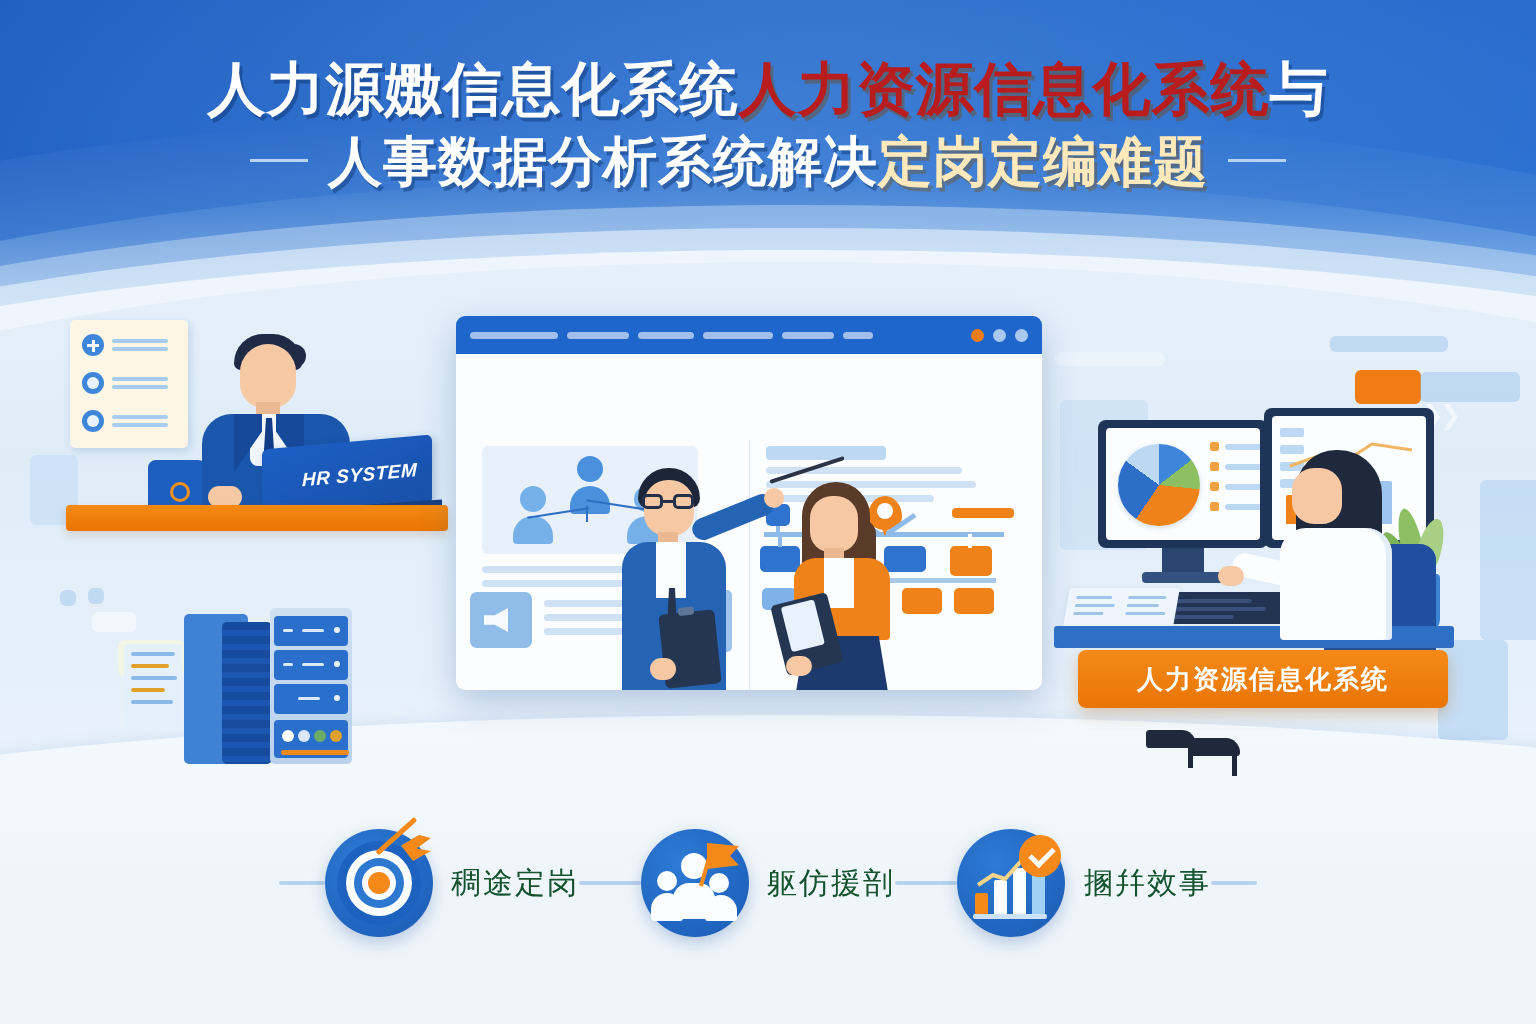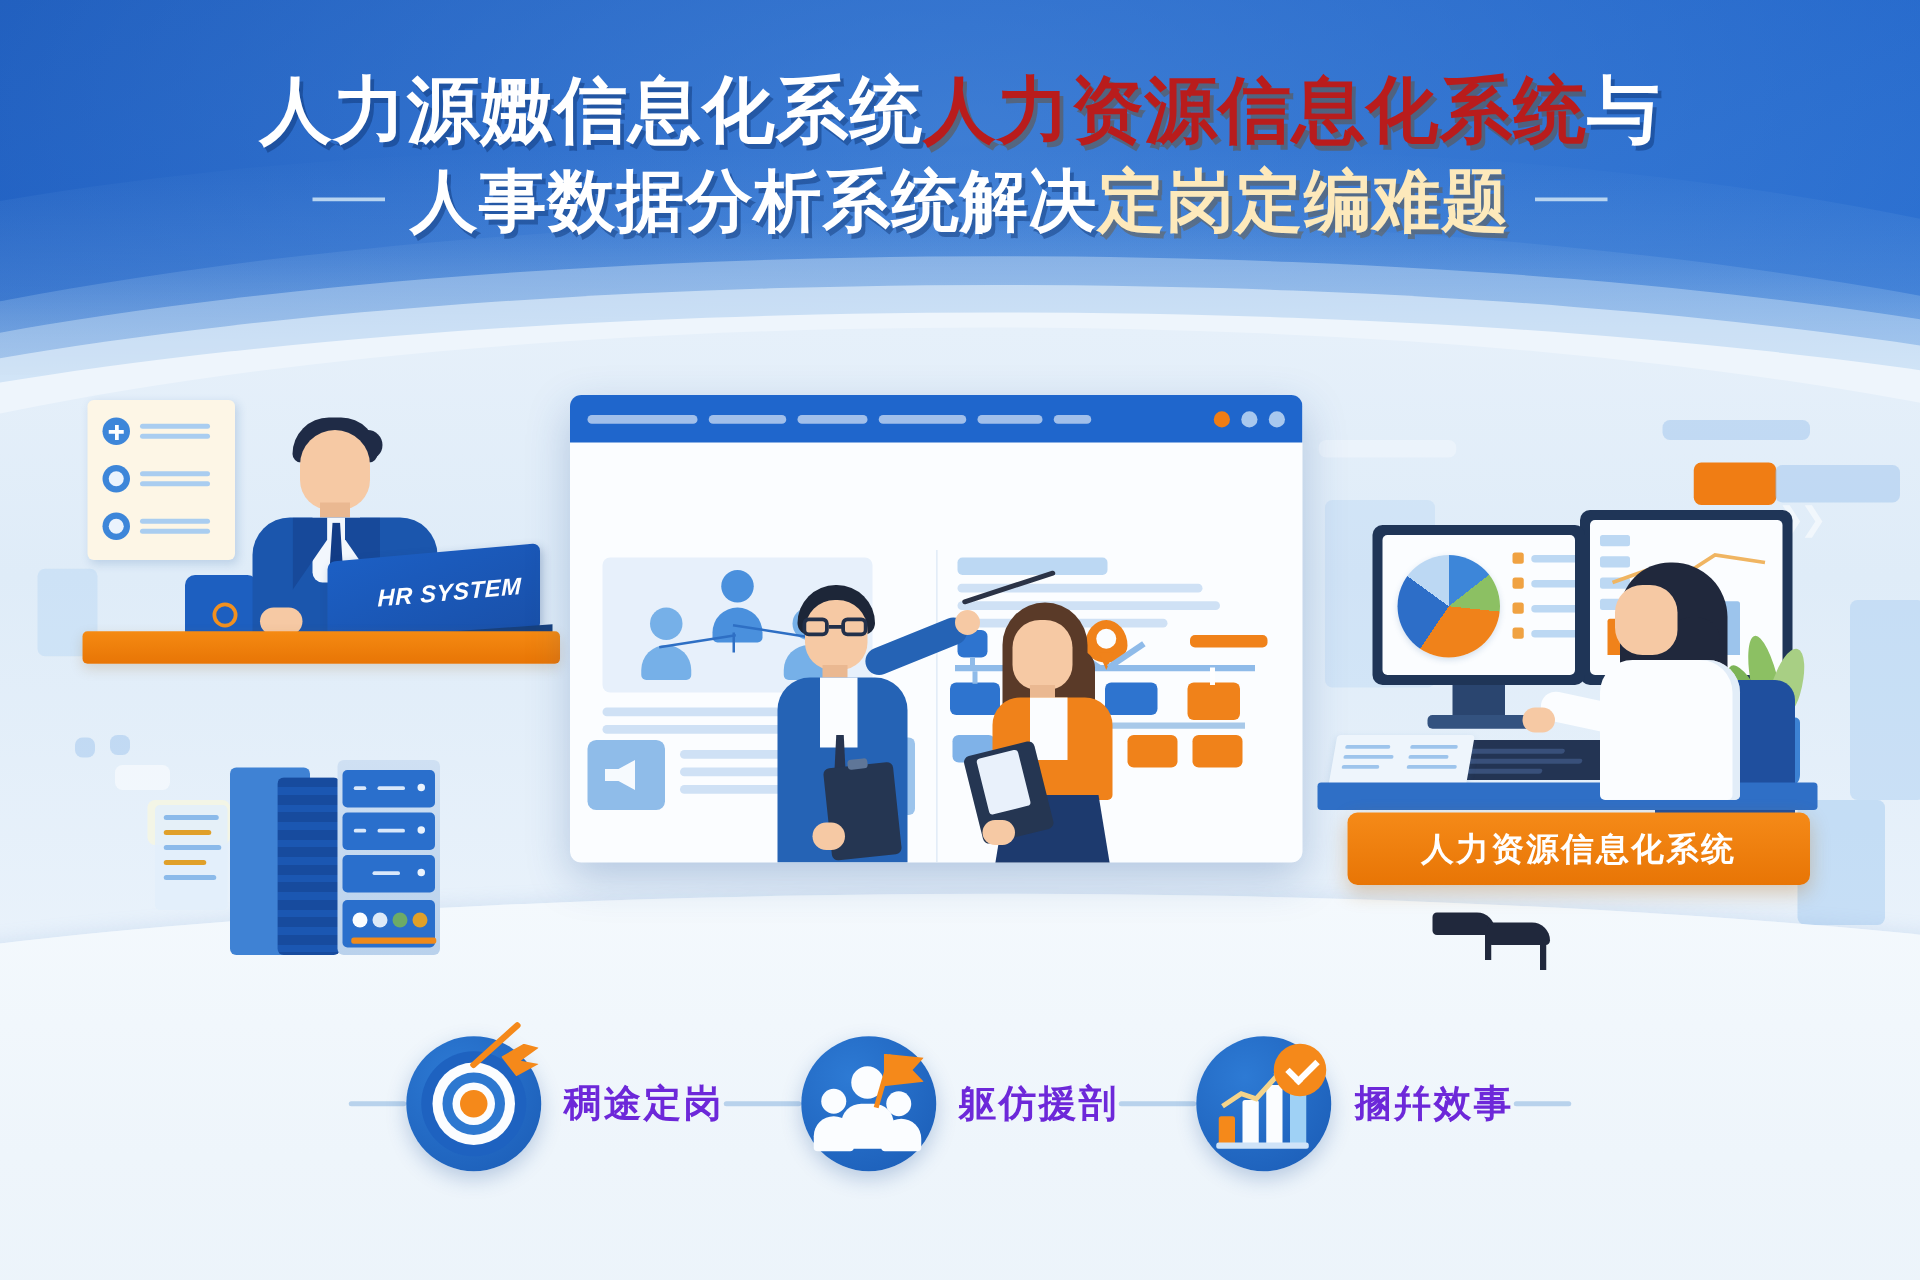--- a/index.html
+++ b/index.html
@@ -295,21 +295,21 @@
   .features {
     position:absolute; left:0; top:818px; width:1536px; height:130px;
     display:flex; align-items:center; justify-content:center; gap:0;
     z-index:30;
   }
   .feat { display:flex; align-items:center; gap:18px; }
   .f-ico { width:108px; height:108px; border-radius:50%;
            background:radial-gradient(circle at 36% 30%,#2d7ad4,#1a5bb5);
            box-shadow:0 6px 16px rgba(30,80,155,.26);
            position:relative; flex:none; }
-  .f-label { font-size:30px; font-weight:bold; color:#6d28d9; letter-spacing:2px; white-space:nowrap; }
+  .f-label { font-size:30px; font-weight:normal; color:#14532d; letter-spacing:2px; white-space:nowrap; }
   .dash { width:62px; height:4px; background:#b8d2ec; border-radius:2px; flex:none; }
   .dash.short { width:46px; }
 
   
   .ring { position:absolute; border-radius:50%; }
   .r1 { left:12px; top:12px; width:84px; height:84px; background:#1e62c0; }
   .r2 { left:21px; top:21px; width:66px; height:66px; background:#fbfdff; }
   .r3 { left:29px; top:29px; width:50px; height:50px; background:#2d78d0; }
   .r4 { left:37px; top:37px; width:34px; height:34px; background:#fbfdff; }
   .r5 { left:43px; top:43px; width:22px; height:22px; background:#f5891a; }

